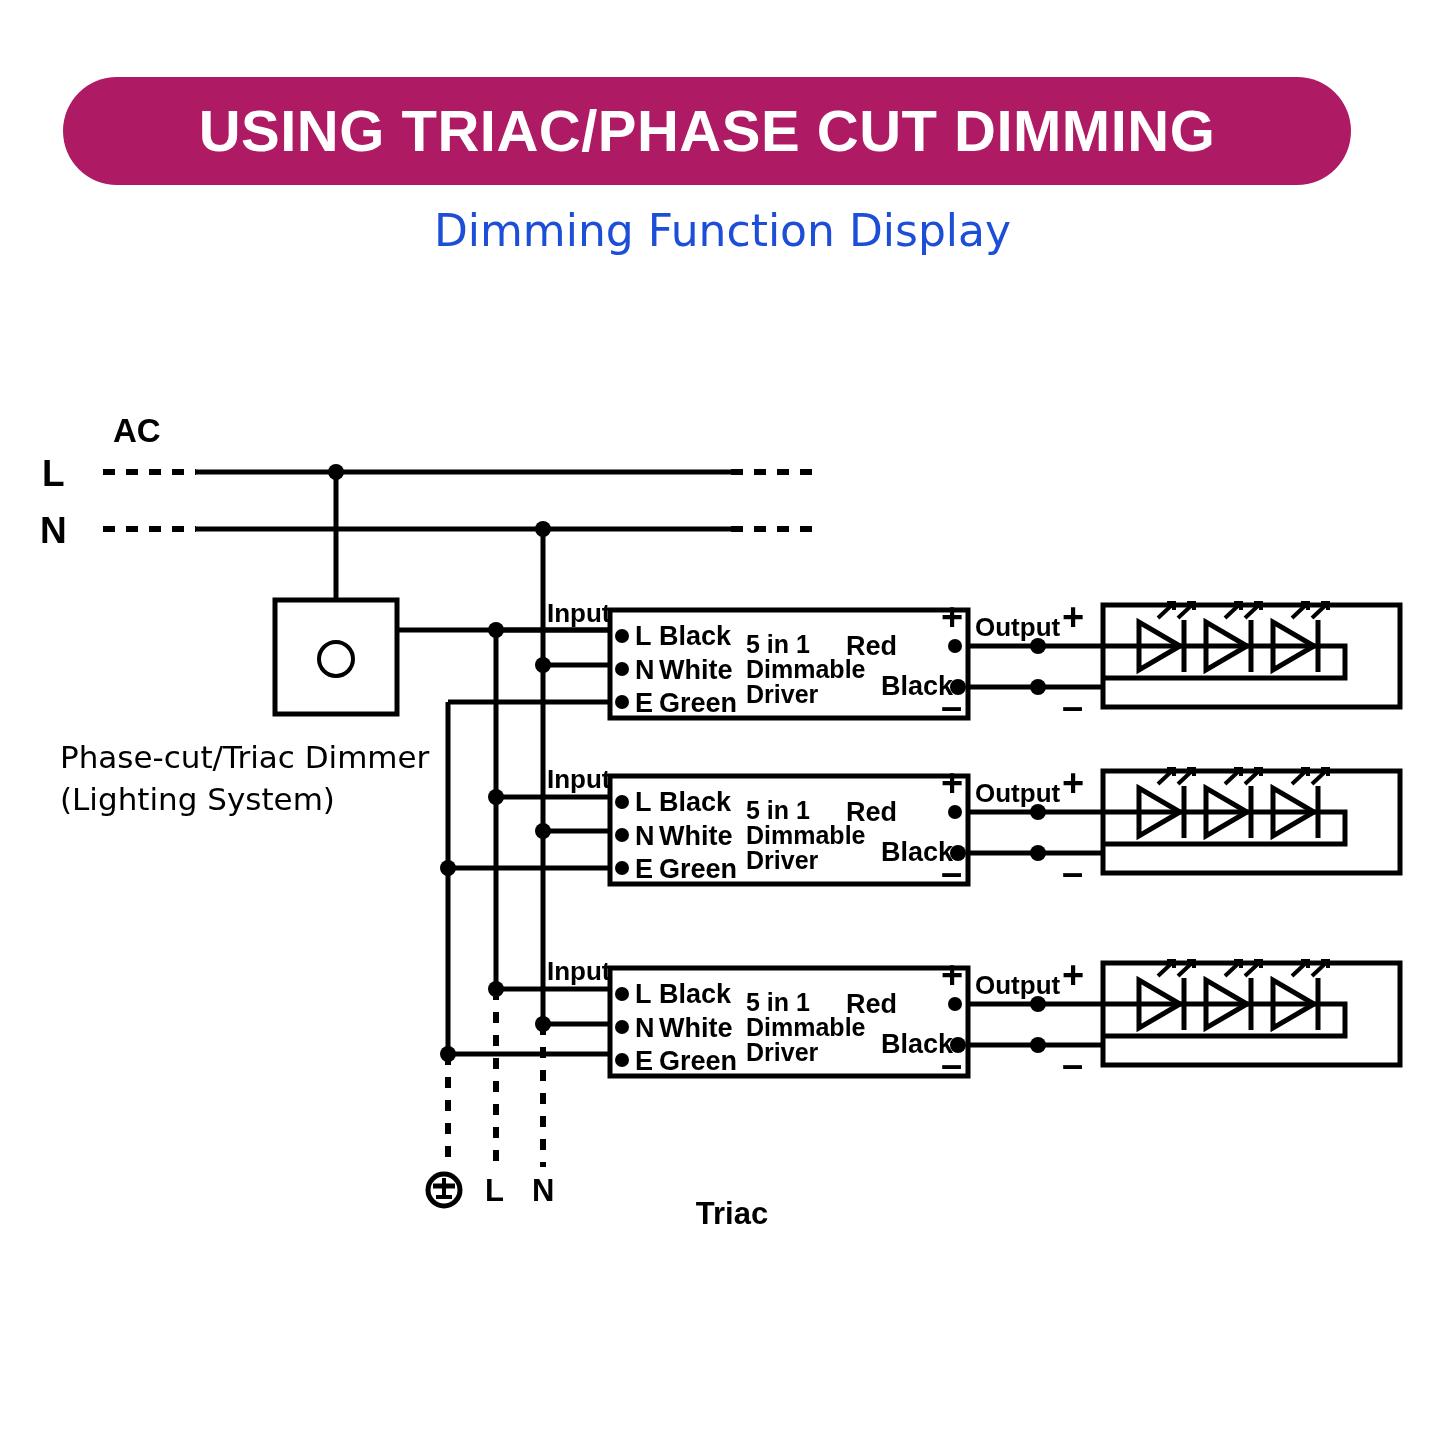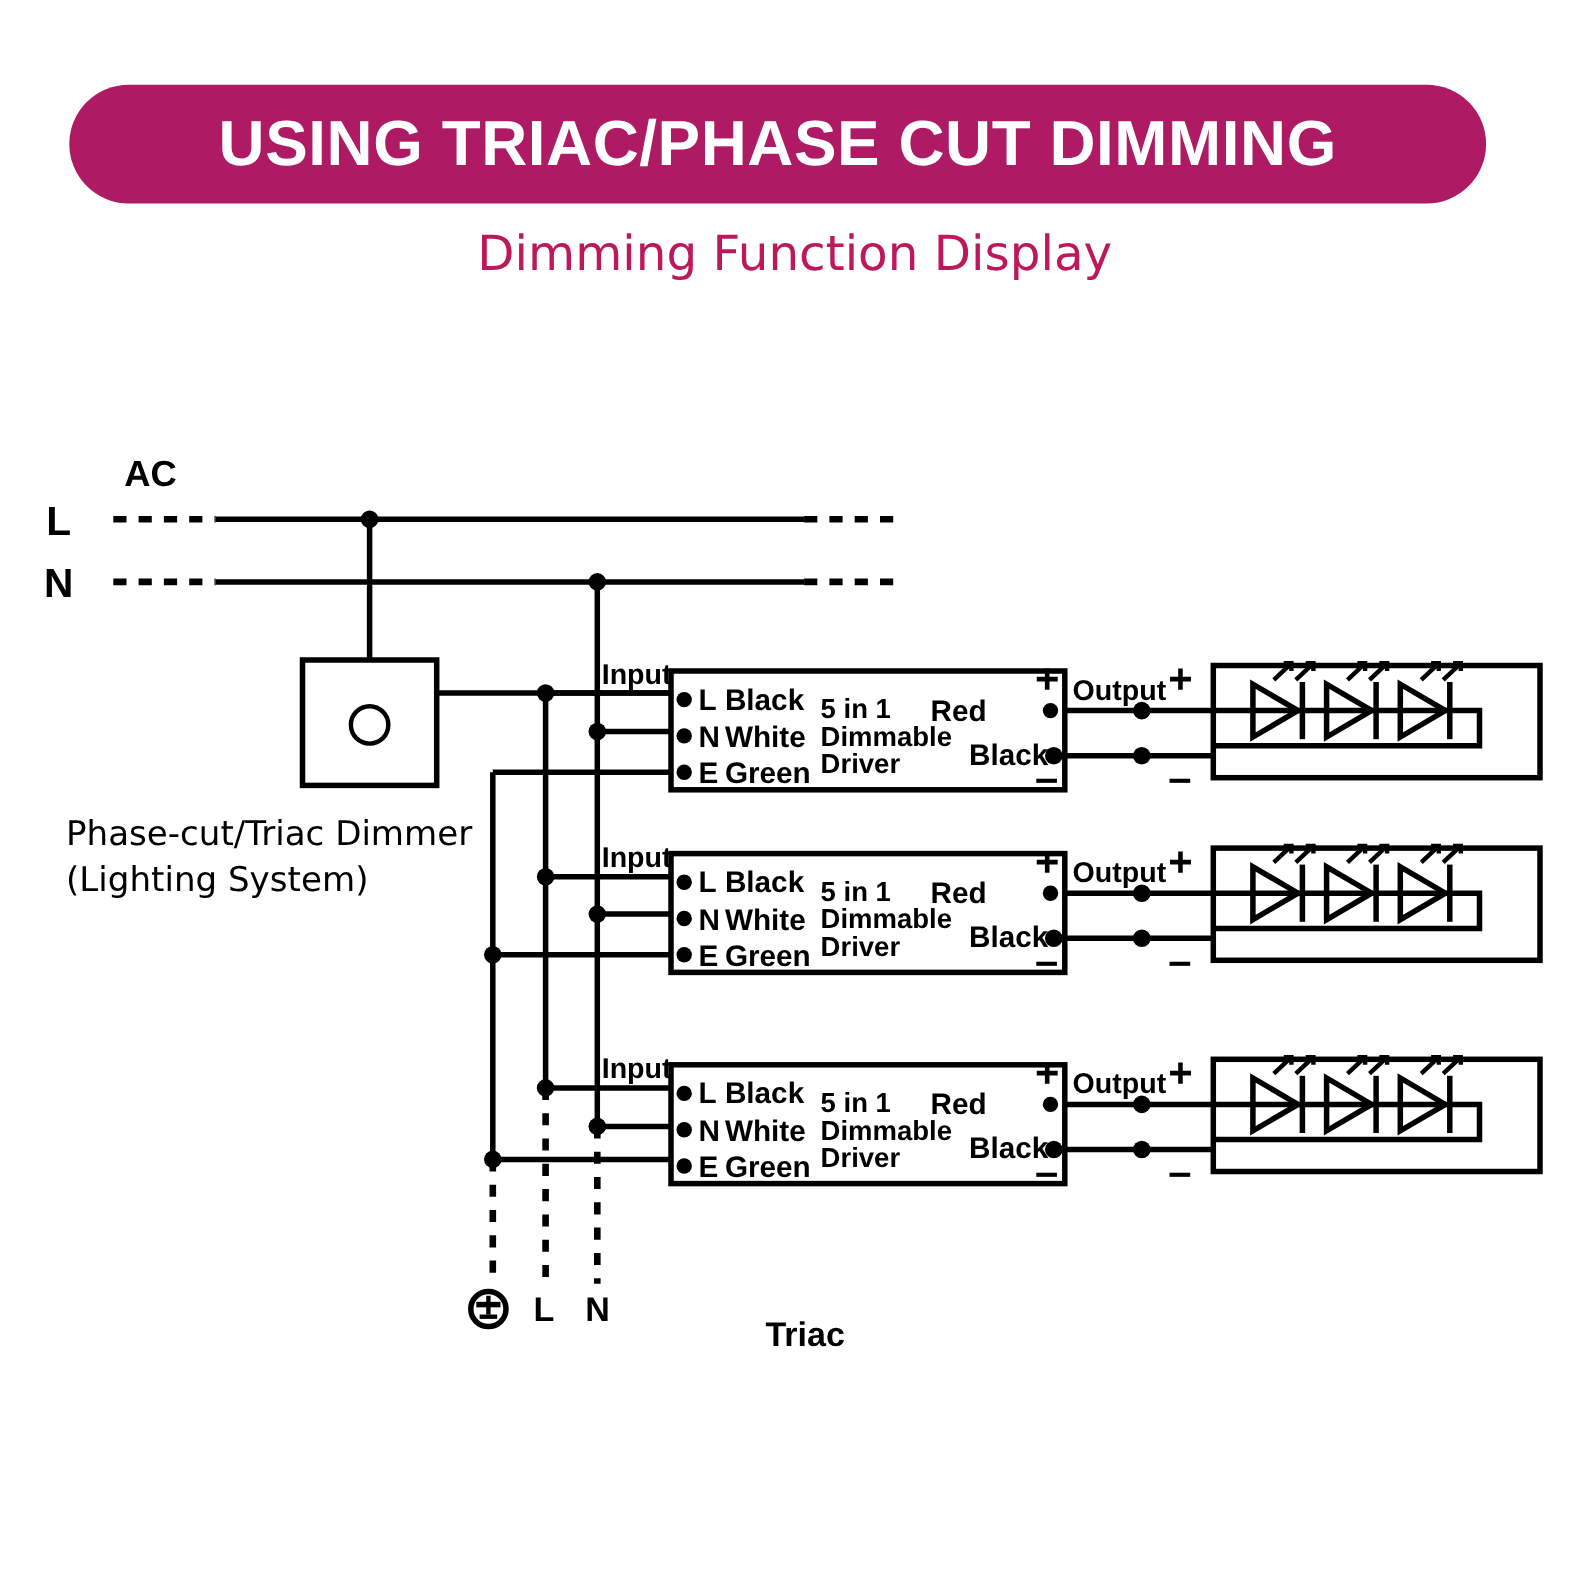--- a/index.html
+++ b/index.html
@@ -11,21 +11,21 @@
     position:absolute;left:63px;top:77px;width:1288px;height:108px;
     border-radius:54px;display:flex;align-items:center;justify-content:center;
   }
   .banner-text{
     font-family:"Liberation Sans",sans-serif;
     font-weight:bold;font-size:58px;letter-spacing:.5px;color:#fff;
     white-space:nowrap;line-height:1;
   }
   .subtitle{
     position:absolute;left:0;top:205px;width:1445px;text-align:center;
-    font-family:"DejaVu Sans",sans-serif;font-weight:400;font-size:44px;color:#be185d;
+    font-family:"DejaVu Sans",sans-serif;font-weight:400;font-size:44px;color:#1d4ed8;
   }
 
   
   #diagram{position:absolute;left:0;top:2px;width:1445px;height:1445px;}
   svg{display:block;}
   .wire{stroke:#000;stroke-width:5;fill:none;stroke-linecap:butt;}
   .wire-dash{stroke:#000;stroke-width:6;fill:none;stroke-dasharray:12 11;stroke-linecap:butt;}
   .wire-dash-v{stroke:#000;stroke-width:6;fill:none;stroke-dasharray:11 12;stroke-linecap:butt;}
   .box{stroke:#000;stroke-width:5;fill:#fff;}
   .box-thin{stroke:#000;stroke-width:4;fill:#fff;}

